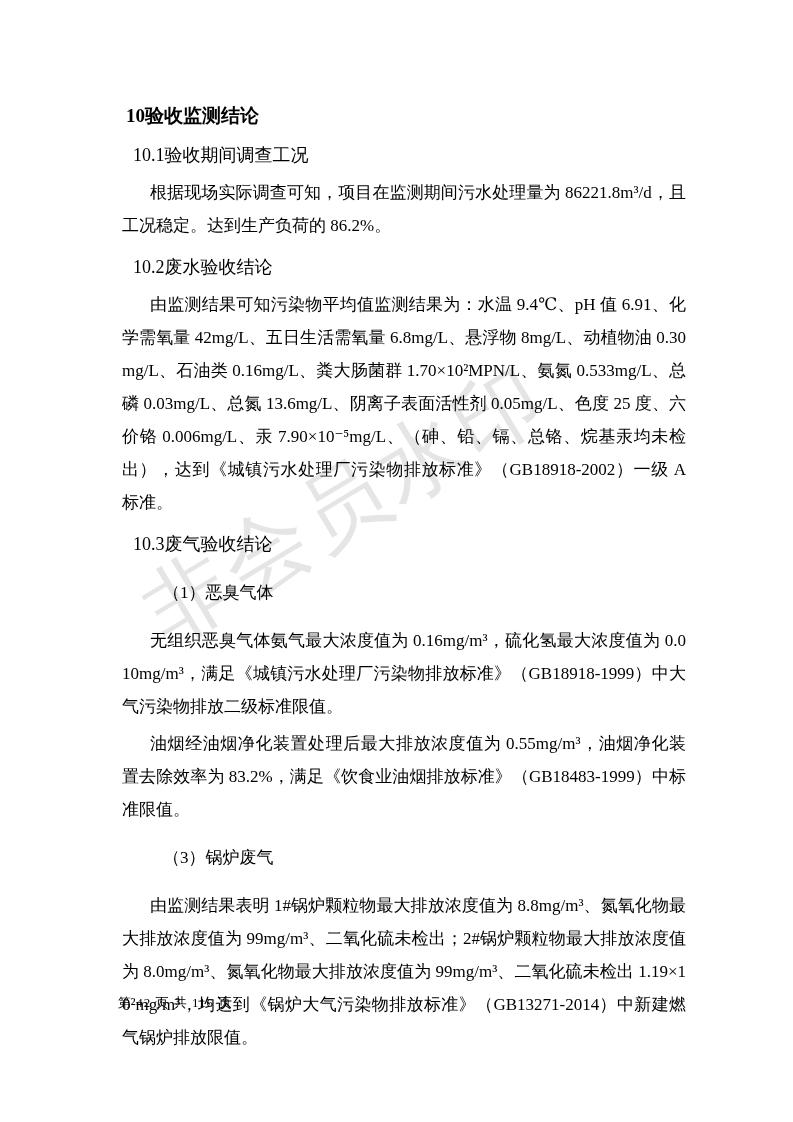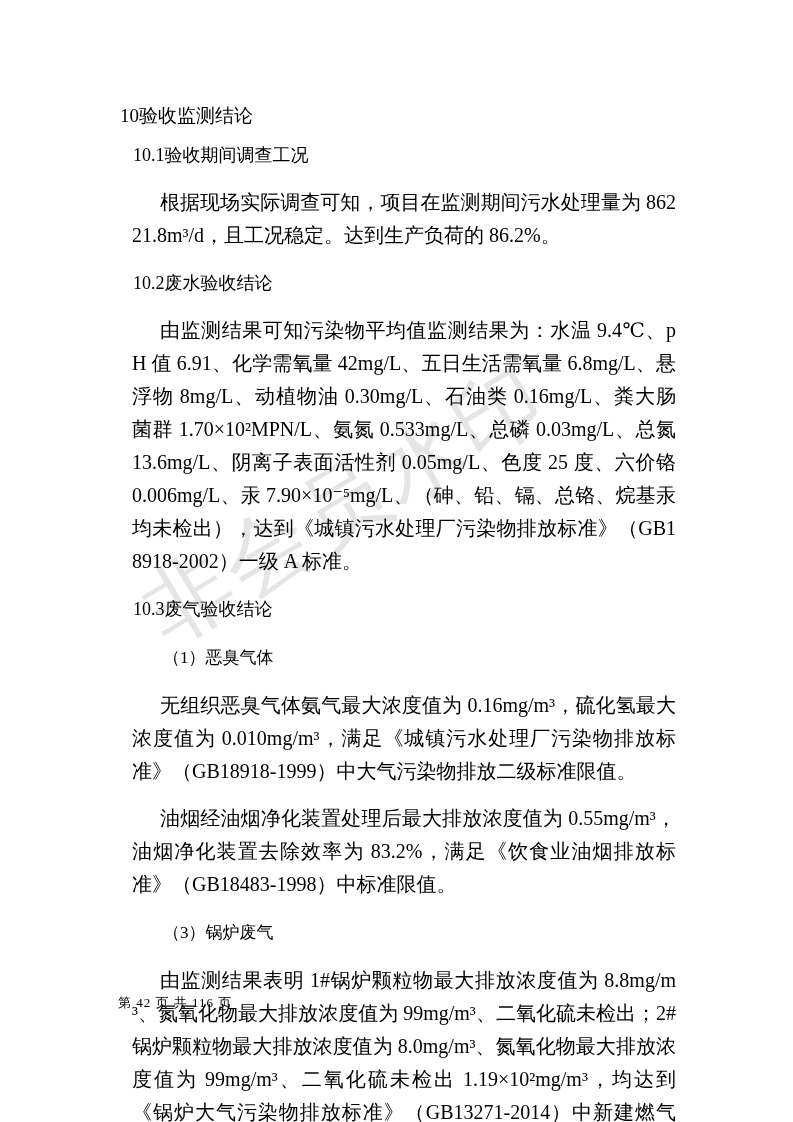--- a/index.html
+++ b/index.html
@@ -18,34 +18,34 @@
   }
   .content {
     position: absolute;
     left: 118px;
     top: 98px;
     width: 572px;
   }
   .h1 {
     font-size: 19px;
     line-height: 36px;
-    font-weight: normal;
-    margin: 0 0 4px 2px;
+    font-weight: bold;
+    margin: 0 0 4px 8px;
   }
   .h2 {
     font-size: 18px;
     line-height: 34px;
     font-weight: normal;
     margin: 0 0 0 15px;
   }
   .h2.gap-top { margin-top: 8px; }
   p.body {
-    font-size: 20px;
+    font-size: 17px;
     line-height: 33px;
-    margin: 14px;
+    margin: 4px;
     text-align: justify;
     text-justify: inter-ideograph;
     word-break: break-all;
   }
   p.indent { text-indent: 28px; }
   p.subitem {
     font-size: 17px;
     line-height: 33px;
     margin: 15px;
     text-indent: 30px;
@@ -96,21 +96,21 @@
     <p class="body indent">由监测结果可知污染物平均值监测结果为：水温 9.4℃、pH 值 6.91、化学需氧量 42mg/L、五日生活需氧量 6.8mg/L、悬浮物 8mg/L、动植物油 0.30mg/L、石油类 0.16mg/L、粪大肠菌群 1.70×10²MPN/L、氨氮 0.533mg/L、总磷 0.03mg/L、总氮 13.6mg/L、阴离子表面活性剂 0.05mg/L、色度 25 度、六价铬 0.006mg/L、汞 7.90×10⁻⁵mg/L、（砷、铅、镉、总铬、烷基汞均未检出），达到《城镇污水处理厂污染物排放标准》（GB18918-2002）一级 A 标准。</p>
 
     <div class="h2 gap-top">10.3废气验收结论</div>
 
     <p class="subitem">（1）恶臭气体</p>
 
 
     <p class="body indent">无组织恶臭气体氨气最大浓度值为 0.16mg/m³，硫化氢最大浓度值为 0.010mg/m³，满足《城镇污水处理厂污染物排放标准》（GB18918-1999）中大气污染物排放二级标准限值。</p>
 
 
-    <p class="body indent">油烟经油烟净化装置处理后最大排放浓度值为 0.55mg/m³，油烟净化装置去除效率为 83.2%，满足《饮食业油烟排放标准》（GB18483-1998）中标准限值。</p>
+    <p class="body indent">油烟经油烟净化装置处理后最大排放浓度值为 0.55mg/m³，油烟净化装置去除效率为 83.2%，满足《饮食业油烟排放标准》（GB18483-1999）中标准限值。</p>
 
     <p class="subitem">（3）锅炉废气</p>
 
     <p class="body indent">由监测结果表明 1#锅炉颗粒物最大排放浓度值为 8.8mg/m³、氮氧化物最大排放浓度值为 99mg/m³、二氧化硫未检出；2#锅炉颗粒物最大排放浓度值为 8.0mg/m³、氮氧化物最大排放浓度值为 99mg/m³、二氧化硫未检出 1.19×10²mg/m³，均达到《锅炉大气污染物排放标准》（GB13271-2014）中新建燃气锅炉排放限值。</p>
 
   </div>
 
   <div class="footer">第 42 页 共 116 页</div>
 
 </div>

